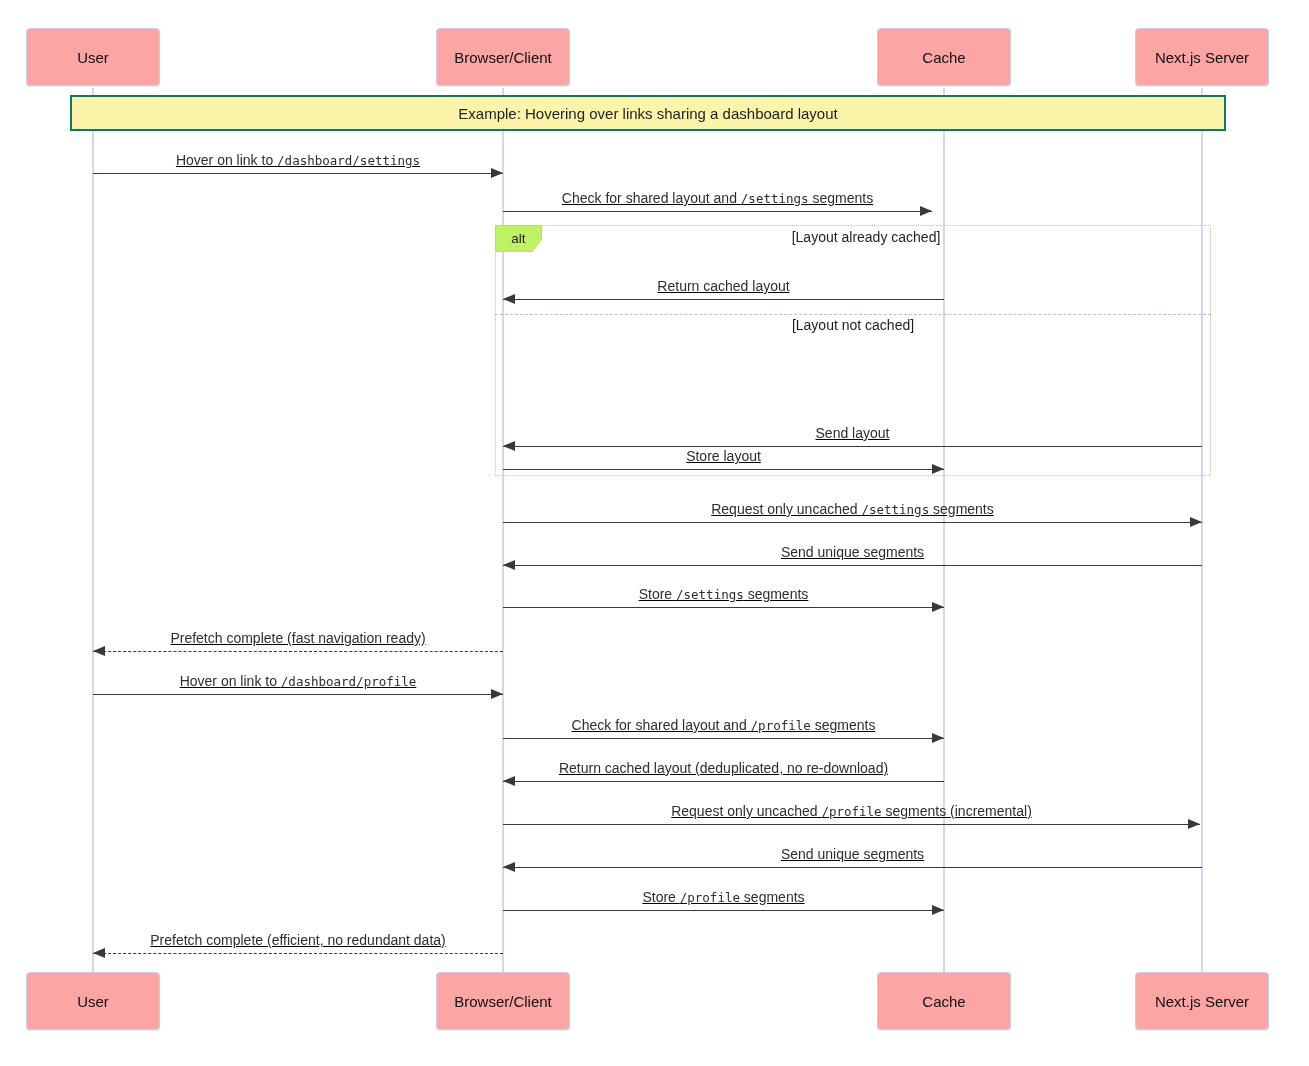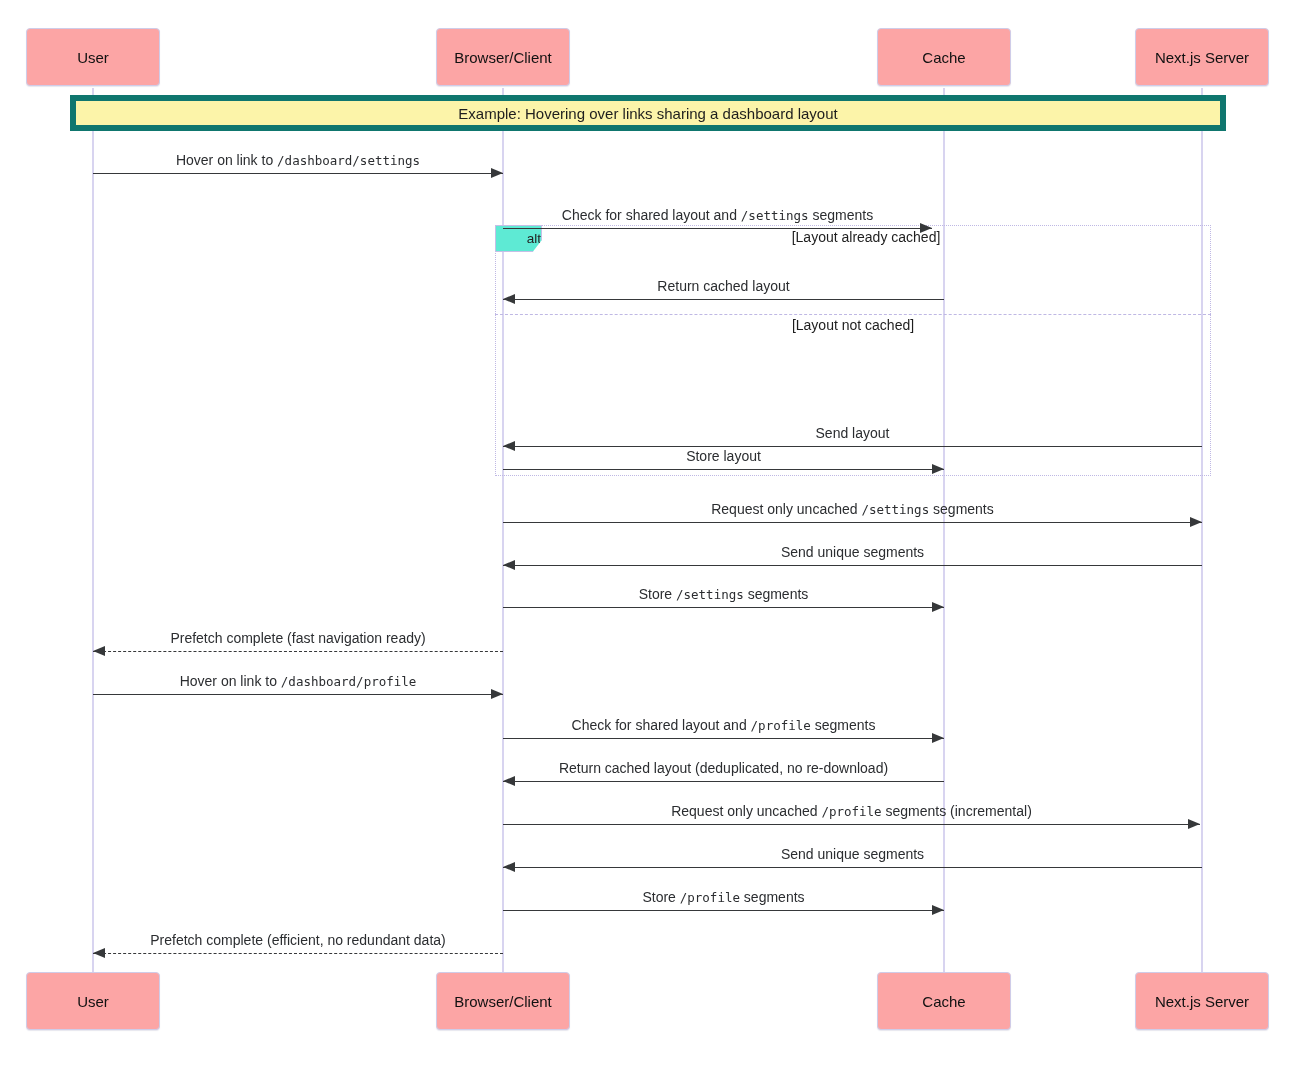--- a/index.html
+++ b/index.html
@@ -16,44 +16,44 @@
     display:flex;align-items:center;justify-content:center;
     font-size:15px;color:#111;z-index:4;box-sizing:border-box;
     box-shadow:0 1px 1px rgba(120,120,160,0.18);
   }
   .lifeline{
     position:absolute;top:88px;height:884px;width:2px;
     background:#D8D4F0;z-index:0;
   }
   .note{
     position:absolute;left:70px;top:95px;width:1156px;height:36px;
-    background:#FCF4A9;border:6px solid #0f766e;box-sizing:border-box;
+    background:#FCF4A9;border:2px solid #0f766e;box-sizing:border-box;
     display:flex;align-items:center;justify-content:center;
     font-size:15px;color:#1e1e1e;z-index:3;
   }
   .alt-frame{
     position:absolute;left:495px;top:225px;width:716px;height:251px;
     border:1.4px dotted #BFB8E4;box-sizing:border-box;z-index:1;
   }
   .alt-divider{
     position:absolute;left:495px;top:314px;width:716px;height:0;
     border-top:1.4px dashed #BFB8E4;z-index:1;
   }
   .alt-label{
     position:absolute;left:495px;top:225px;width:47px;height:27px;
-    background:#5eead4;border:1px solid #C5BFE6;box-sizing:border-box;
+    background:#bef264;border:1px solid #C5BFE6;box-sizing:border-box;
     clip-path:polygon(0 0,100% 0,100% 55%,80% 100%,0 100%);
-    font-size:13.5px;color:#222;line-height:25px;text-align:right;
+    font-size:13.5px;color:#222;line-height:25px;text-align:center;
     z-index:2;
   }
   .guard{
     position:absolute;width:500px;height:16px;line-height:16px;
     text-align:center;font-size:14px;color:#1e1e1e;white-space:nowrap;z-index:2;
   }
-  .msg{position:absolute;z-index:5;}
+  .msg{position:absolute;z-index:5;text-decoration:underline;}
   .msg-label{
     font-size:14px;color:#2b2d30;text-align:center;
     height:16px;line-height:16px;margin-bottom:5px;white-space:nowrap;
   }
   .code{font-family:"DejaVu Sans Mono", monospace;font-size:12.5px;}
   .msg-line{height:0;border-top:1.8px solid #36383a;}
   .msg.dashed .msg-line{border-top:1.5px dashed #36383a;}
   .ah{position:absolute;top:16px;width:0;height:0;
       border-top:5px solid transparent;border-bottom:5px solid transparent;}
   .ah-right{right:0;border-left:12px solid #36383a;}
@@ -91,21 +91,21 @@
   <div class="alt-label">alt</div>
   <div class="guard" style="left:616px;top:229px">[Layout already cached]</div>
   <div class="guard" style="left:603px;top:317px">[Layout not cached]</div>
 
   <div class="msg" style="left:93px;top:152px;width:410px">
     <div class="msg-label"><span>Hover on link to </span><span class="code">/dashboard/settings</span><span></span></div>
     <div class="msg-line"></div>
       <span class="ah ah-right"></span>
   </div>
 
-  <div class="msg" style="left:503px;top:207px;width:429px">
+  <div class="msg" style="left:503px;top:190px;width:429px">
     <div class="msg-label"><span>Check for shared layout and </span><span class="code">/settings</span><span> segments</span></div>
     <div class="msg-line"></div>
       <span class="ah ah-right"></span>
   </div>
 
   <div class="msg" style="left:503px;top:278px;width:441px">
     <div class="msg-label"><span>Return cached layout</span><span class="code"></span><span></span></div>
     <div class="msg-line"></div>
       <span class="ah ah-left"></span>
   </div>

